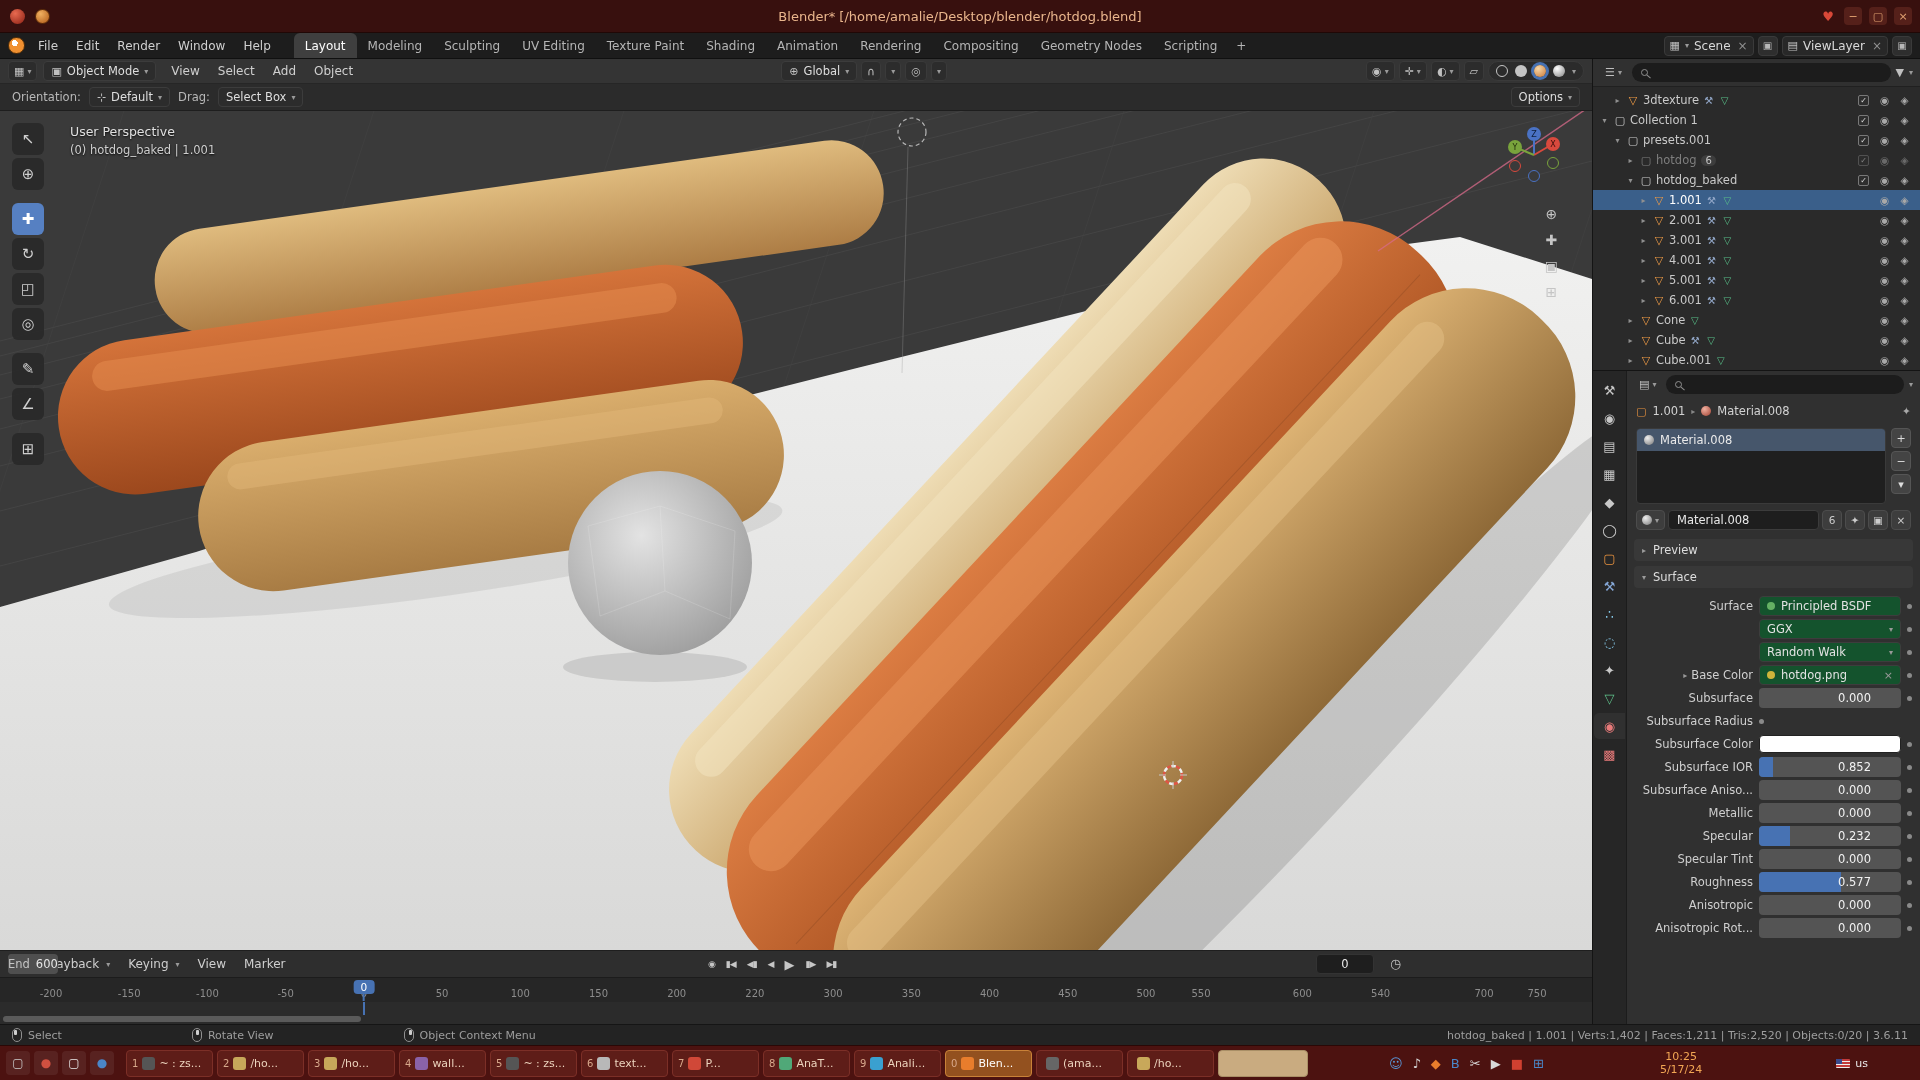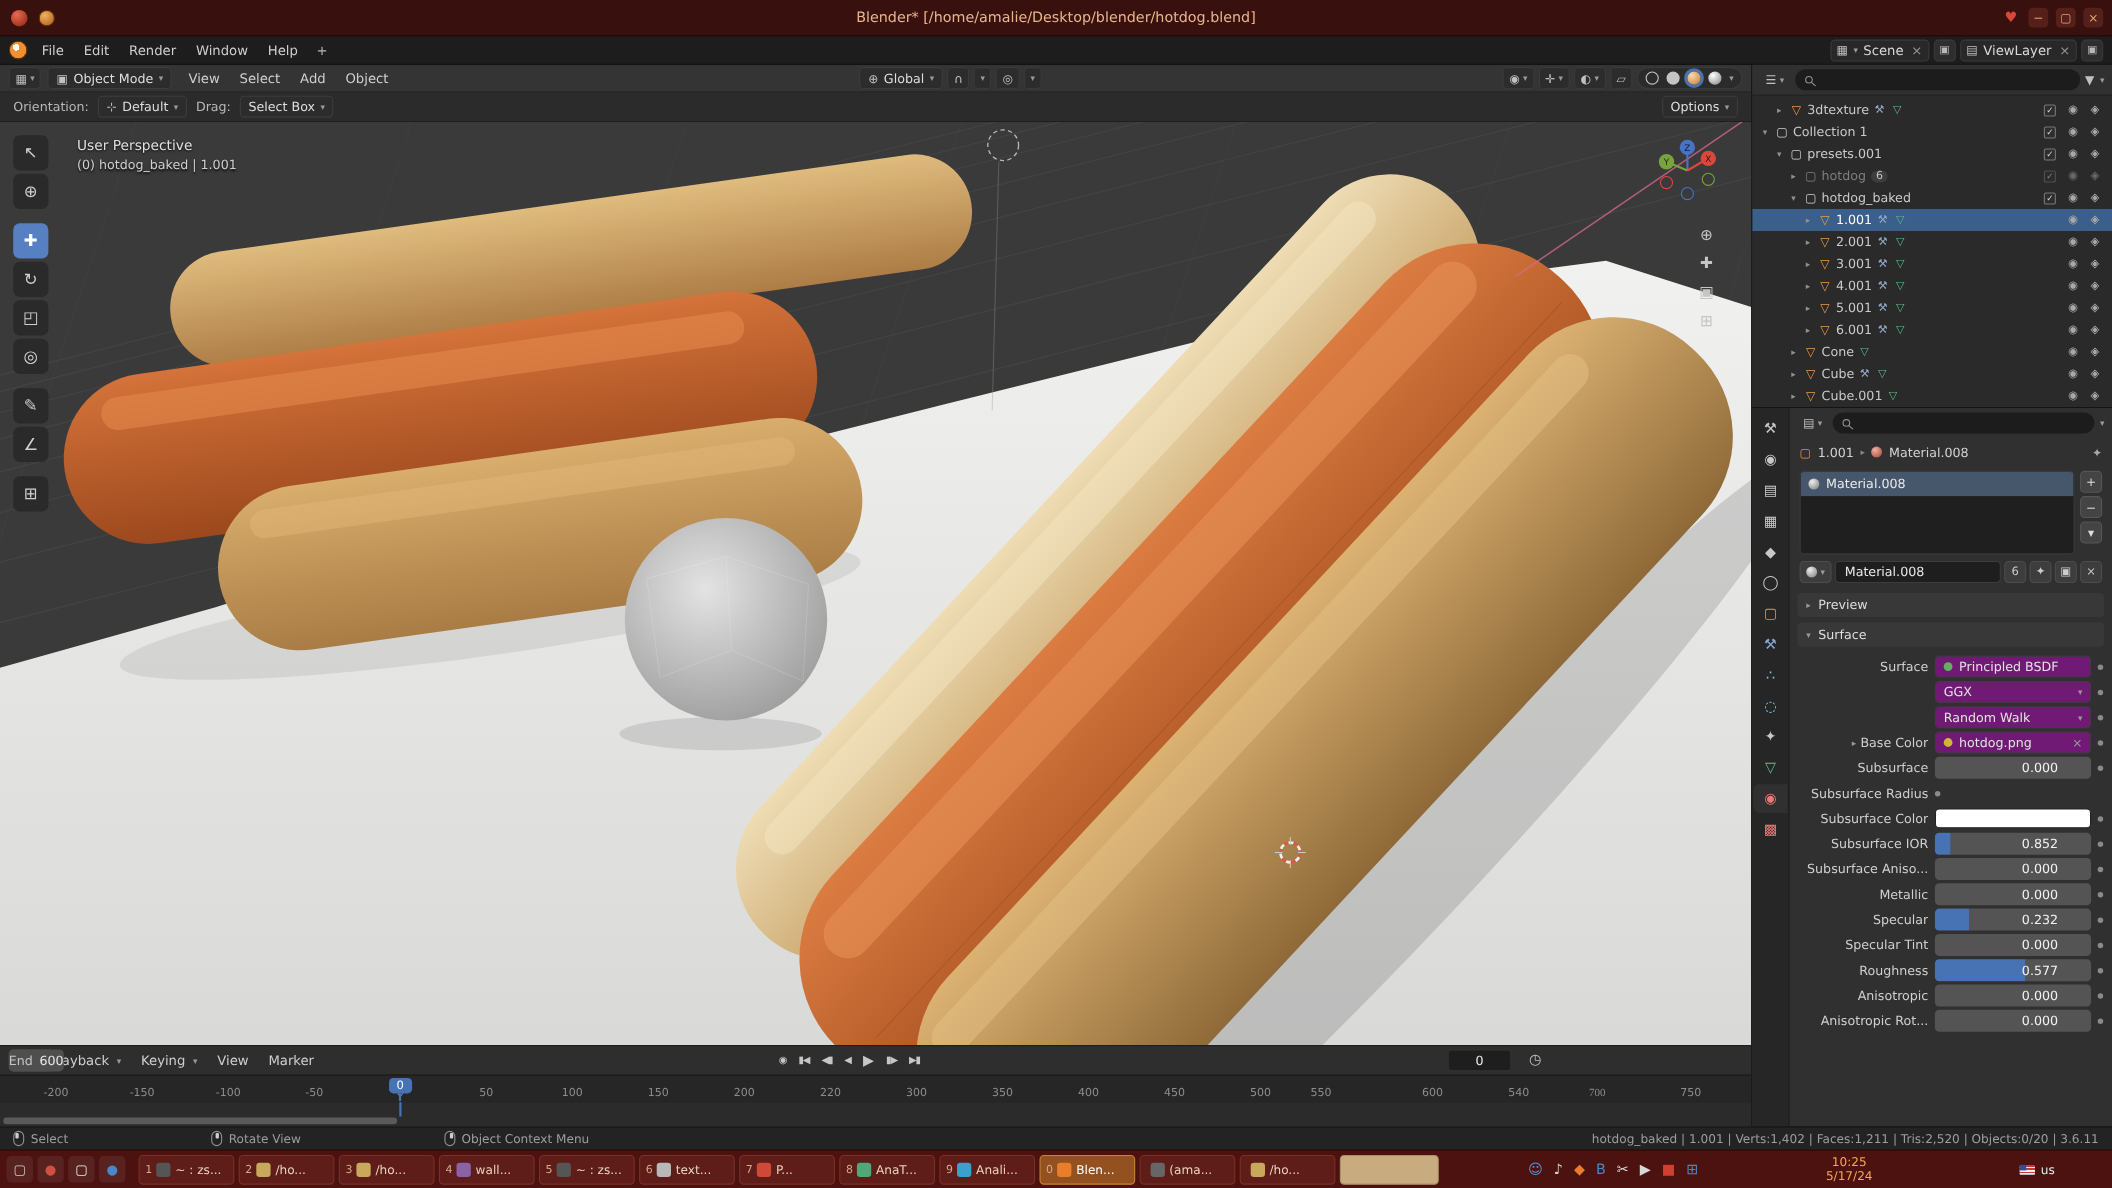--- a/index.html
+++ b/index.html
@@ -132,21 +132,21 @@
   .db-btn{height:20px;min-width:20px;background:#3d3d3d;border:1px solid #4c4c4c;border-radius:4px;color:#ccc;font-size:10.5px;display:flex;align-items:center;justify-content:center;padding:0 4px}
   .panel-h{flex:0 0 22px;height:22px;background:#383838;border-radius:4px;margin:5px 7px 0;display:flex;align-items:center;gap:7px;padding:0 8px;font-size:11.5px;color:#dedede}
   .panel-h .parr{color:#9a9a9a;font-size:8px}
   .surface-rows{flex:1;overflow:hidden;padding-top:5px}
   .prow{display:flex;align-items:center;margin:3px 4px 3px 8px;gap:6px}
   .prow.tall{align-items:flex-start}
   .prow.tall .pdot{margin-top:8px}
   .plabel{flex:0 0 118px;display:flex;justify-content:flex-end;align-items:center;gap:4px;color:#cfcfcf;font-size:11.5px;white-space:nowrap;overflow:hidden;height:20px}
   .pexp{color:#999;font-size:8px}
   .pwidget{flex:1;display:flex;flex-direction:column;gap:1px;min-width:0}
-  .w-dd{height:20px;background:#701a75;border:1px solid #3d3d3d;border-radius:4px;display:flex;align-items:center;gap:6px;padding:0 7px;color:#e2e2e2;font-size:11.5px}
+  .w-dd{height:20px;background:#14532d;border:1px solid #3d3d3d;border-radius:4px;display:flex;align-items:center;gap:6px;padding:0 7px;color:#e2e2e2;font-size:11.5px}
   .w-dot{width:8px;height:8px;border-radius:50%;flex:0 0 8px}
   .w-val{overflow:hidden;text-overflow:ellipsis;white-space:nowrap}
   .w-arrow{margin-left:auto;color:#999;font-size:8px}
   .w-clear{margin-left:auto;color:#999;font-size:11px}
   .w-slider{position:relative;height:20px;background:#545454;border-radius:4px;overflow:hidden;display:flex;align-items:center;justify-content:flex-end;padding-right:30px;color:#f2f2f2;font-size:11.5px}
   .w-slider.m{height:19px;border-radius:0}
   .w-slider.m.first{border-radius:4px 4px 0 0}
   .w-slider.m.last{border-radius:0 0 4px 4px}
   .w-fill{position:absolute;left:0;top:0;bottom:0;background:#4772b3}
   .w-sval{position:relative}
@@ -200,20 +200,33 @@
   </div>
 
   <div class="topbar">
     <span class="blender-logo"></span>
     <div class="menus">
         <div class="menu-item">File</div>
         <div class="menu-item">Edit</div>
         <div class="menu-item">Render</div>
         <div class="menu-item">Window</div>
         <div class="menu-item">Help</div>
+      </div>
+    <div class="ws-tabs">
+        <div class="ws-tab active">Layout</div>
+        <div class="ws-tab">Modeling</div>
+        <div class="ws-tab">Sculpting</div>
+        <div class="ws-tab">UV Editing</div>
+        <div class="ws-tab">Texture Paint</div>
+        <div class="ws-tab">Shading</div>
+        <div class="ws-tab">Animation</div>
+        <div class="ws-tab">Rendering</div>
+        <div class="ws-tab">Compositing</div>
+        <div class="ws-tab">Geometry Nodes</div>
+        <div class="ws-tab">Scripting</div>
       </div>
     <div class="ws-add">+</div>
     <div class="top-right">
       <div class="sel-box">
         <span class="g">▦</span>
         <span class="arr">▾</span>
         <span>Scene</span>
         <span class="x">×</span>
       </div>
       <button class="mini">▣</button>
@@ -495,21 +508,21 @@
           <span class="tick" style="left: 676.684px;">200</span>
           <span class="tick" style="left: 754.895px;">220</span>
           <span class="tick" style="left: 833.105px;">300</span>
           <span class="tick" style="left: 911.316px;">350</span>
           <span class="tick" style="left: 989.526px;">400</span>
           <span class="tick" style="left: 1067.74px;">450</span>
           <span class="tick" style="left: 1145.95px;">500</span>
           <span class="tick" style="left: 1201px;">550</span>
           <span class="tick" style="left: 1302.37px;">600</span>
           <span class="tick" style="left: 1380.58px;">540</span>
-          <span class="tick" style="left: 1452px; font-family: Liberation Serif, serif;">700</span>
+          <span class="tick" style="left: 1484px;">700</span>
           <span class="tick" style="left: 1537px;">750</span>
           <div class="frame-pill" style="left: 363.842px;">0</div>
         </div>
       <div class="tl-track">
         <div class="playhead" style="left: 363.842px;"></div>
         <div class="hscroll"></div>
       </div>
     </div>
 
     <div class="right-col">

